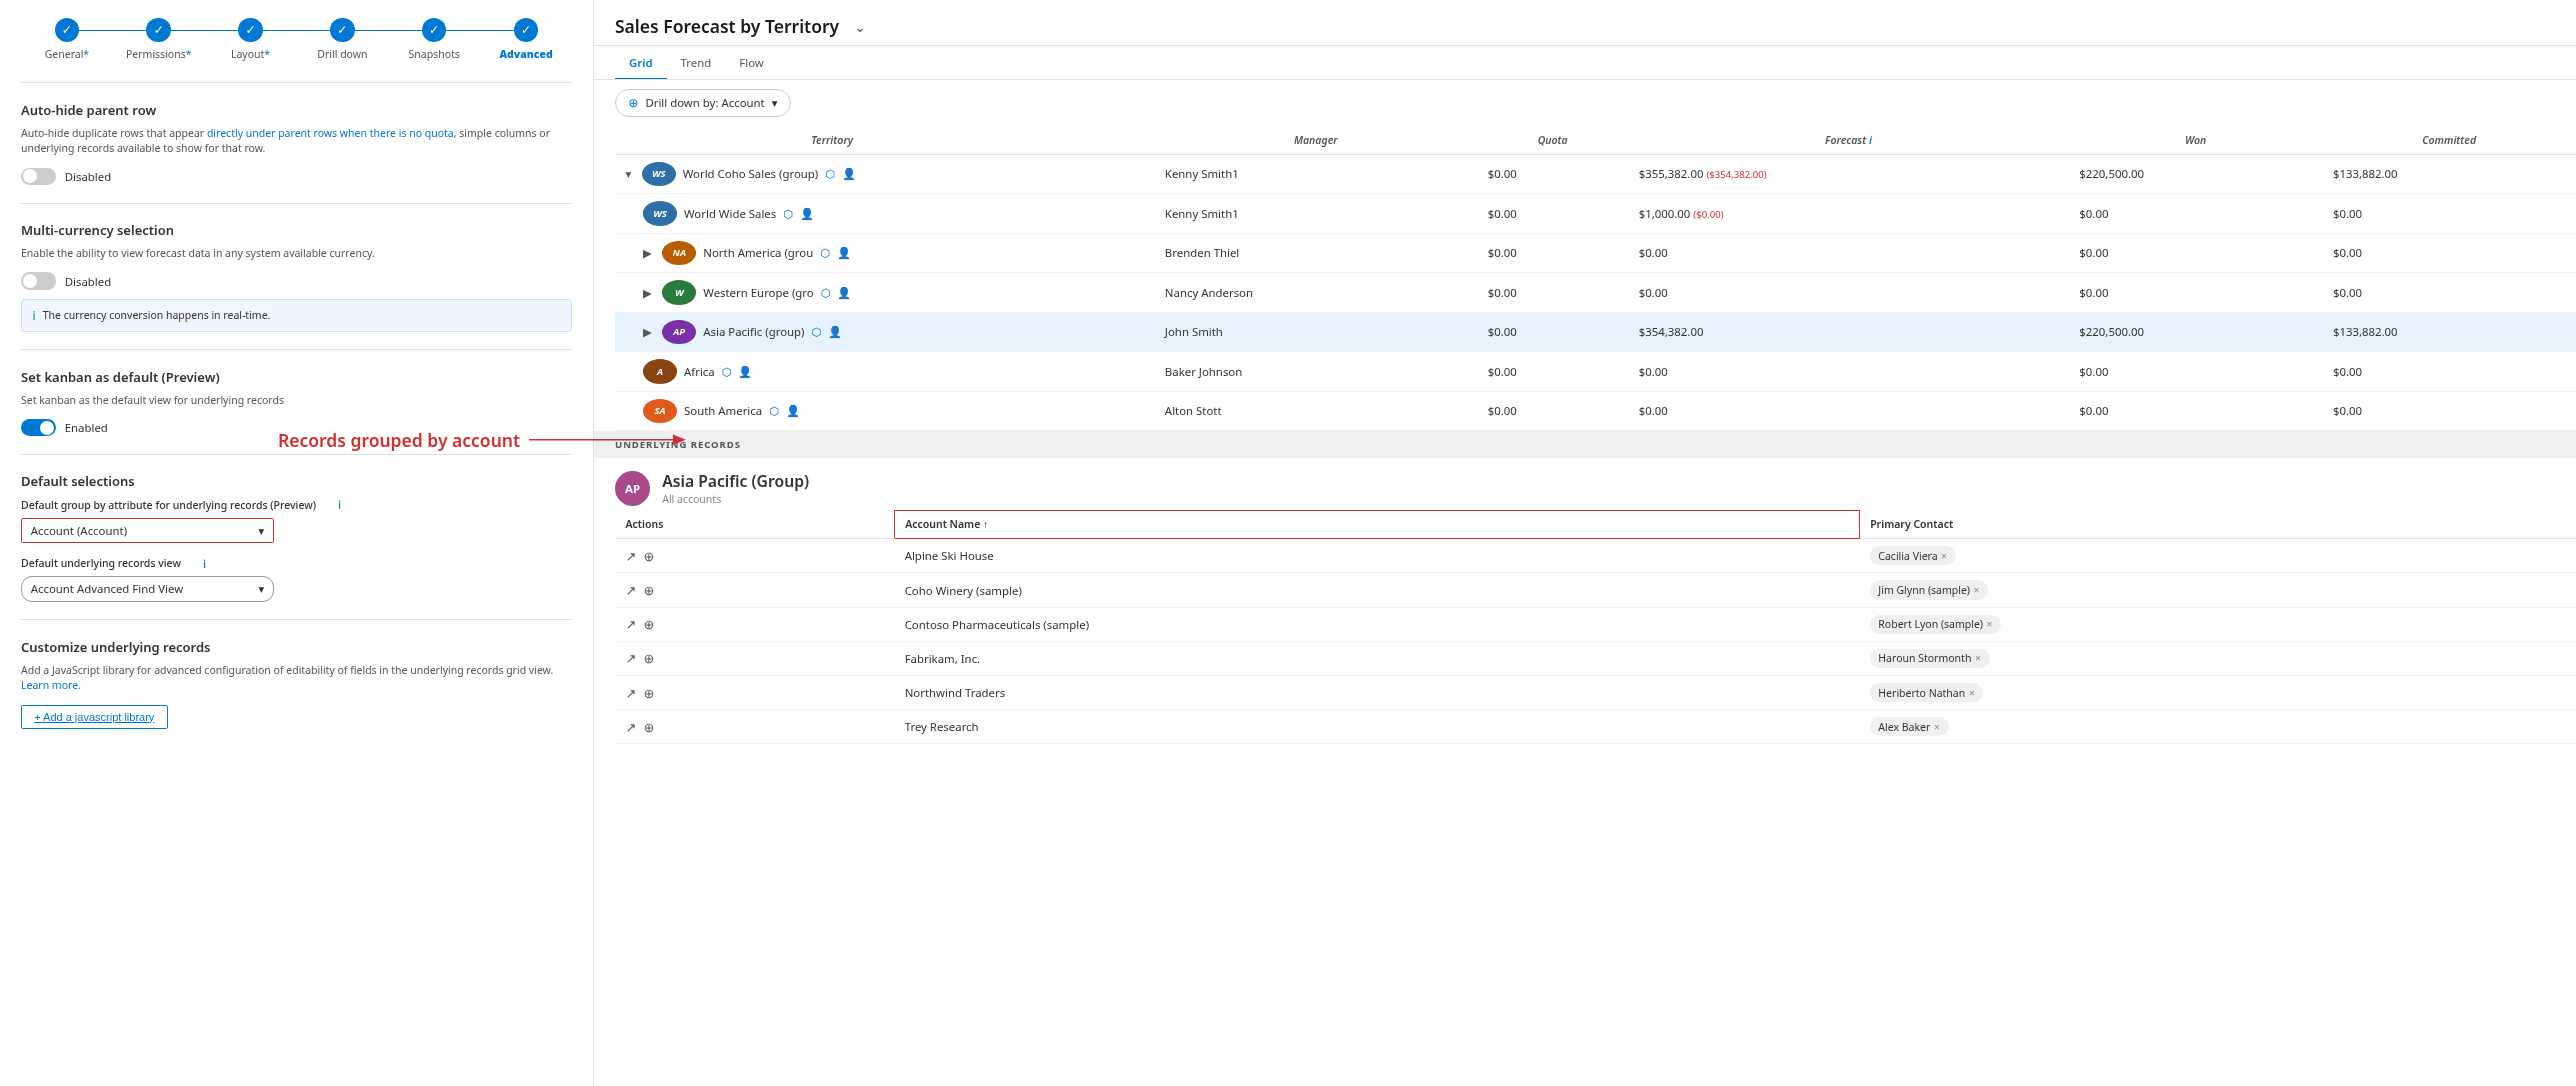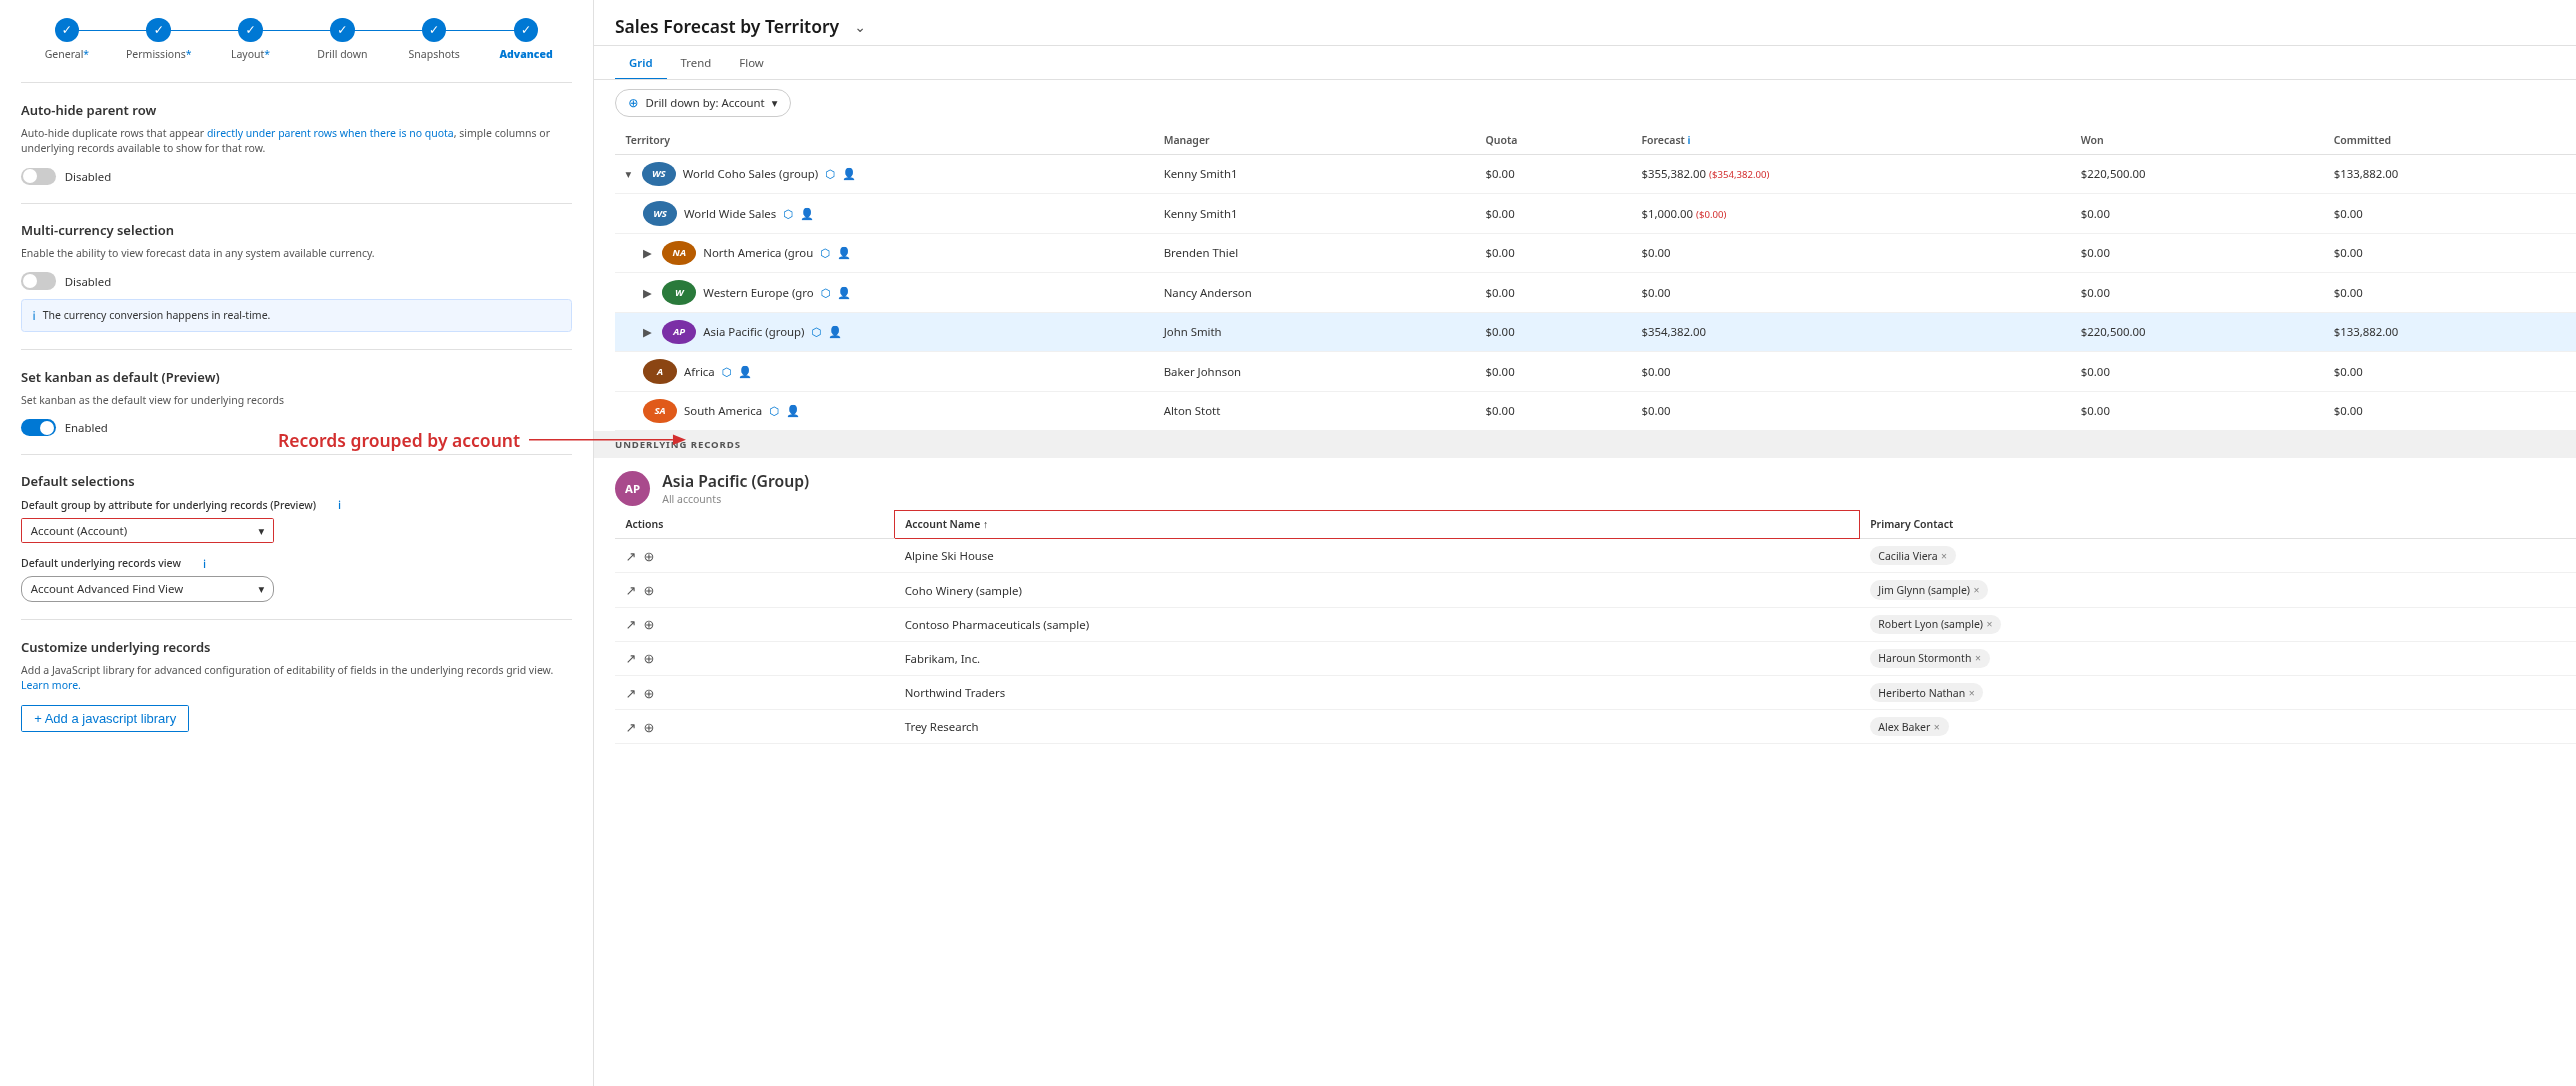--- a/index.html
+++ b/index.html
@@ -35,21 +35,21 @@
     .info-icon { color: #0078d4; font-size: 12.2px; }
 
     
     .dropdown { border: 0.9px solid #999; border-radius: 11px; padding: 4.4px 8.7px; font-size: 11.4px; display: flex; align-items: center; justify-content: space-between; cursor: pointer; background: #fff; }
 
     
     .label-row { display: flex; align-items: center; gap: 22px; margin-bottom: 5.2px; font-size: 10.5px; font-weight: 500; }
     .label-info { color: #0078d4; font-size: 11.4px; cursor: help; }
 
     
-    .add-btn { display: flex; align-items: center; gap: 5.2px; border: 0.9px solid #0078d4; color: #0078d4; background: #fff; padding: 5.2px 12.2px; border-radius: 1.7px; cursor: pointer; font-size: 13px; margin-top: 10.5px; }
+    .add-btn { display: flex; align-items: center; gap: 5.2px; border: 0.9px solid #0078d4; color: #0078d4; background: #fff; padding: 5.2px 12.2px; border-radius: 1.7px; cursor: pointer; font-size: 11px; margin-top: 10.5px; text-decoration: underline; }
 
     
     .right-panel { flex: 1; overflow-y: auto; padding: 0; display: flex; flex-direction: column; }
 
     
     .forecast-header { display: flex; align-items: center; gap: 15px; padding: 14px 21px 7px 21px; border-bottom: 0.9px solid #e0e0e0; }
     .forecast-title { font-size: 17.5px; font-weight: 600; color: #1a1a1a; }
     .chevron-icon { color: #555; font-size: 14px; cursor: pointer; }
 
     
@@ -57,21 +57,21 @@
     .tab { padding: 8.7px 14px; font-size: 11.4px; cursor: pointer; color: #555; border-bottom: 1.7px solid transparent; }
     .tab.active { color: #0078d4; border-bottom: 1.7px solid #0078d4; font-weight: 600; }
 
     
     .drill-bar { padding: 8.7px 21px; }
     .drill-btn { display: inline-flex; align-items: center; gap: 7px; border: 0.9px solid #ccc; border-radius: 14px; padding: 4.4px 12.2px; font-size: 11.4px; cursor: pointer; background: #fff; }
     .drill-icon { color: #0078d4; font-size: 12.2px; }
 
     
     .grid-table { width: 100%; border-collapse: collapse; }
-    .grid-table th { text-align: left; padding: 7px 10.5px; font-size: 10.5px; font-weight: 600; color: #555; border-bottom: 0.9px solid #e0e0e0; white-space: nowrap; }
+    .grid-table th { text-align: center; padding: 7px 10.5px; font-size: 10.5px; font-weight: 600; color: #555; border-bottom: 0.9px solid #e0e0e0; white-space: nowrap; font-style: italic; }
     .grid-table td { padding: 7px 10.5px; font-size: 11.4px; border-bottom: 0.9px solid #f0f0f0; vertical-align: middle; }
     .grid-table tr.highlighted { background: #e6f3ff; }
 
     
     .avatar { width: 34px; height: 24.5px; border-radius: 50%; color: #fff; display: inline-flex; align-items: center; justify-content: center; font-size: 9.6px; font-weight: 700; flex-shrink: 0; font-style: italic; }
 
     
     .row-icons { display: flex; gap: 7px; align-items: center; }
     .row-icon { color: #0078d4; font-size: 12.2px; cursor: pointer; }
 

